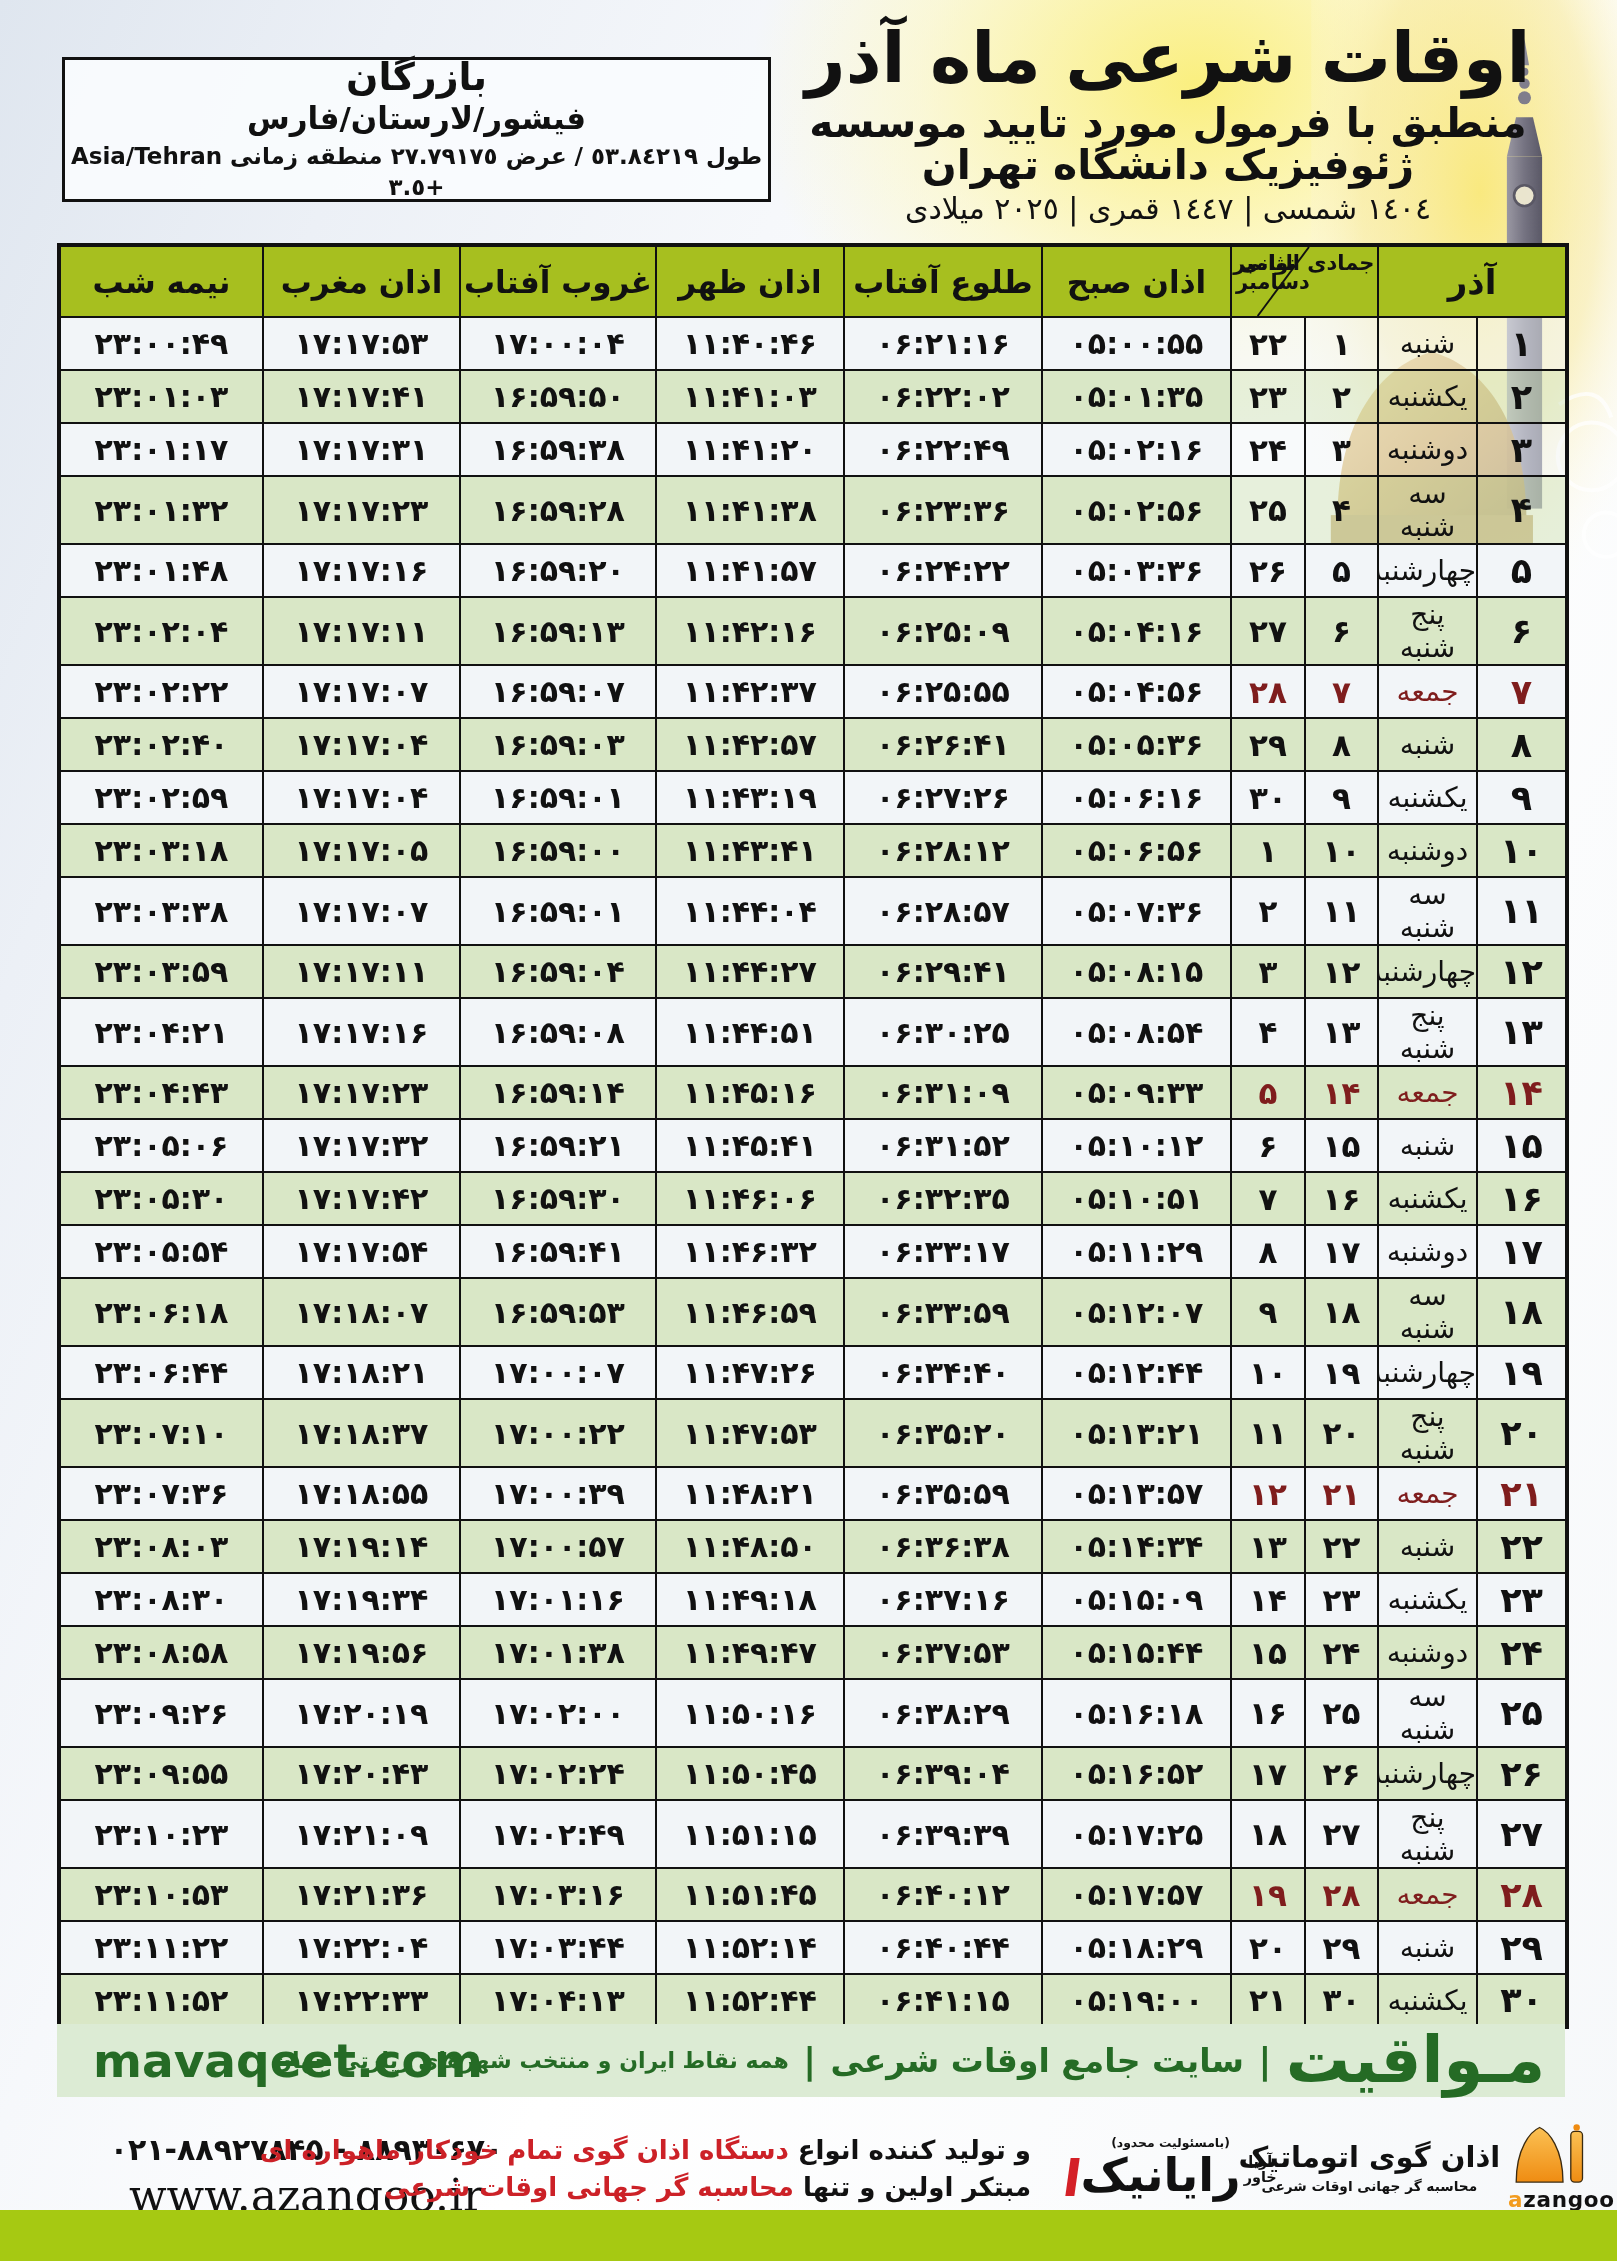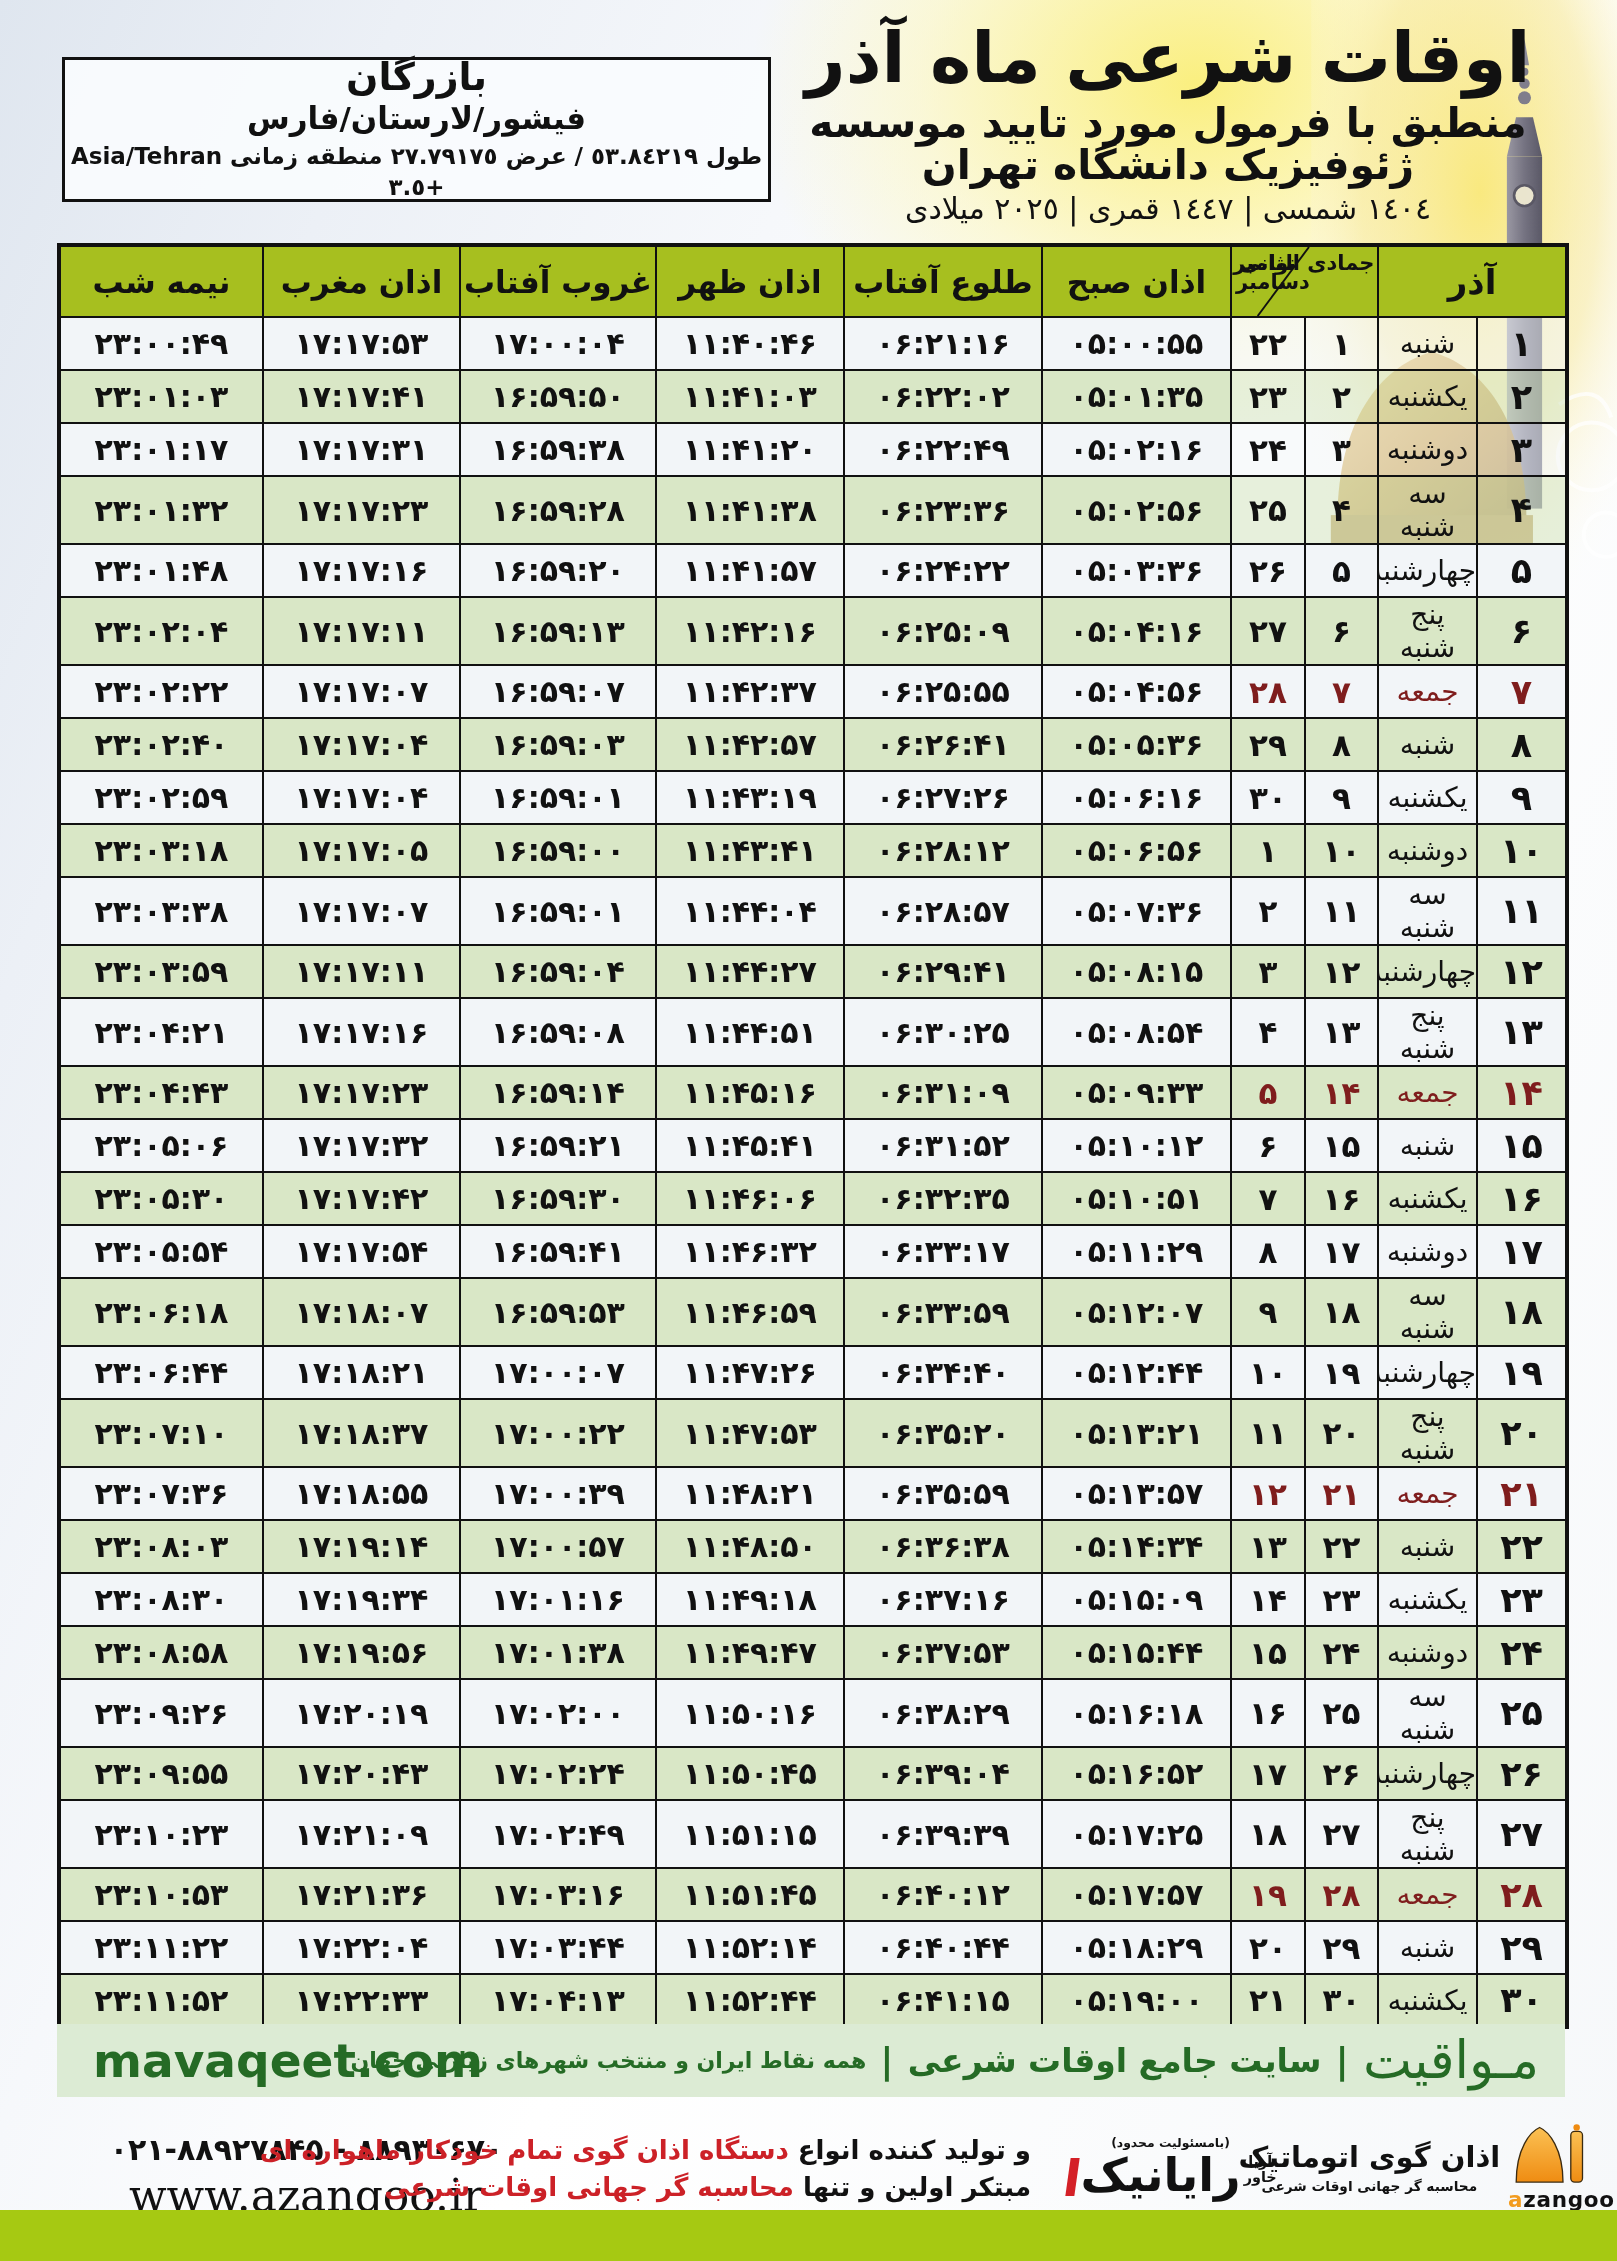--- a/index.html
+++ b/index.html
@@ -54,21 +54,21 @@
   tr.r-odd td{background:#f2f5f8;}
   tr.r-even td{background:#d9e7c6;}
   tr.r-odd td.bleed{background:rgba(242,245,248,.52);}
   tr.r-even td.bleed{background:rgba(217,231,198,.62);}
   tr.friday td.dday, tr.friday td.wday, tr.friday td.num{color:#7f1d1d;}
   
   .mava-bar{
     position:absolute; left:57px; top:2024px; width:1508px; height:73px; z-index:3;
     background:#dcebd4; direction:rtl; display:flex; align-items:center; color:#256b25;
   }
-  .mava-brand{font-size:52px; font-weight:normal; margin-right:26px; line-height:73px;}
+  .mava-brand{font-size:64px; font-weight:bold; margin-right:20px; line-height:73px;}
   .mava-sep{font-size:35px; margin:0 14.4px; font-weight:bold;}
   .mava-tag{font-size:33px; font-weight:bold;}
   .mava-scope{font-size:22px; font-weight:bold;}
   .mava-domain{
     position:absolute; left:36px; top:0; height:73px; line-height:73px;
     font-size:47px; font-weight:bold; direction:ltr; color:#256b25;
   }
   
   .contact{position:absolute; left:78px; top:2132px; width:457px; text-align:center; z-index:3;}
   .phones{font-size:30px; font-weight:bold; direction:ltr;}

